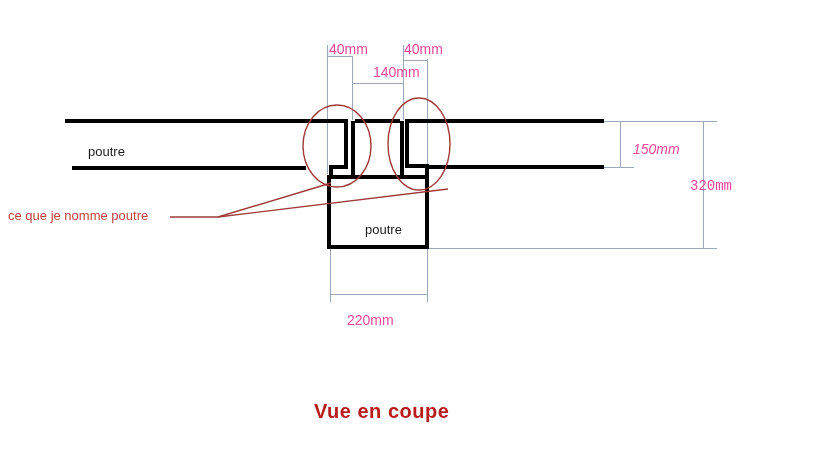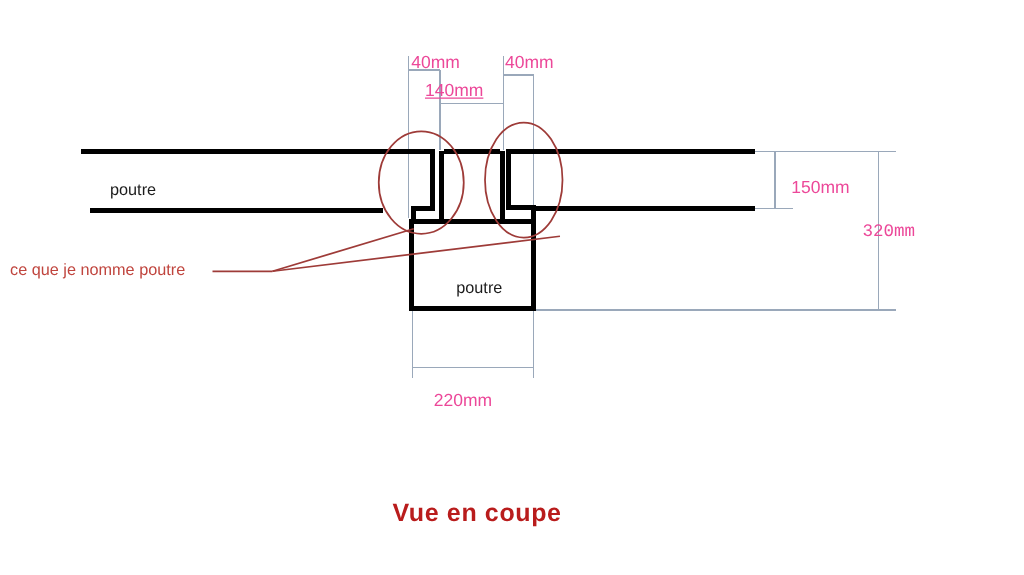--- a/index.html
+++ b/index.html
@@ -64,20 +64,20 @@
       <line class="rd" x1="218" y1="217" x2="331" y2="183"></line>
       <line class="rd" x1="218" y1="217" x2="448" y2="189"></line>
     </g>
   </svg>
 
   <div class="lbl part-label" style="left:88px;top:144px;">poutre</div>
   <div class="lbl part-label" style="left:365px;top:222px;">poutre</div>
   <div class="lbl red-label" style="left:8px;top:208px;">ce que je nomme poutre</div>
 
   <div class="lbl dim-label" style="left:329px;top:41px;">40mm</div>
-  <div class="lbl dim-label" style="left:340px;top:64px;text-decoration:underline;">140mm</div>
+  <div class="lbl dim-label" style="left:373px;top:64px;">140mm</div>
   <div class="lbl dim-label" style="left:404px;top:41px;">40mm</div>
-  <div class="lbl dim-label" style="left:633px;top:141px;">150mm</div>
+  <div class="lbl dim-label" style="left:633px;top:141px;font-style:italic;">150mm</div>
   <div class="lbl dim-label" style="left:690px;top:178px;font-family:Liberation Mono, monospace;">320mm</div>
   <div class="lbl dim-label" style="left:347px;top:312px;">220mm</div>
 
   <div class="lbl title" style="left:314px;top:400px;">Vue en coupe</div>
 </div>
 
 </body></html>

